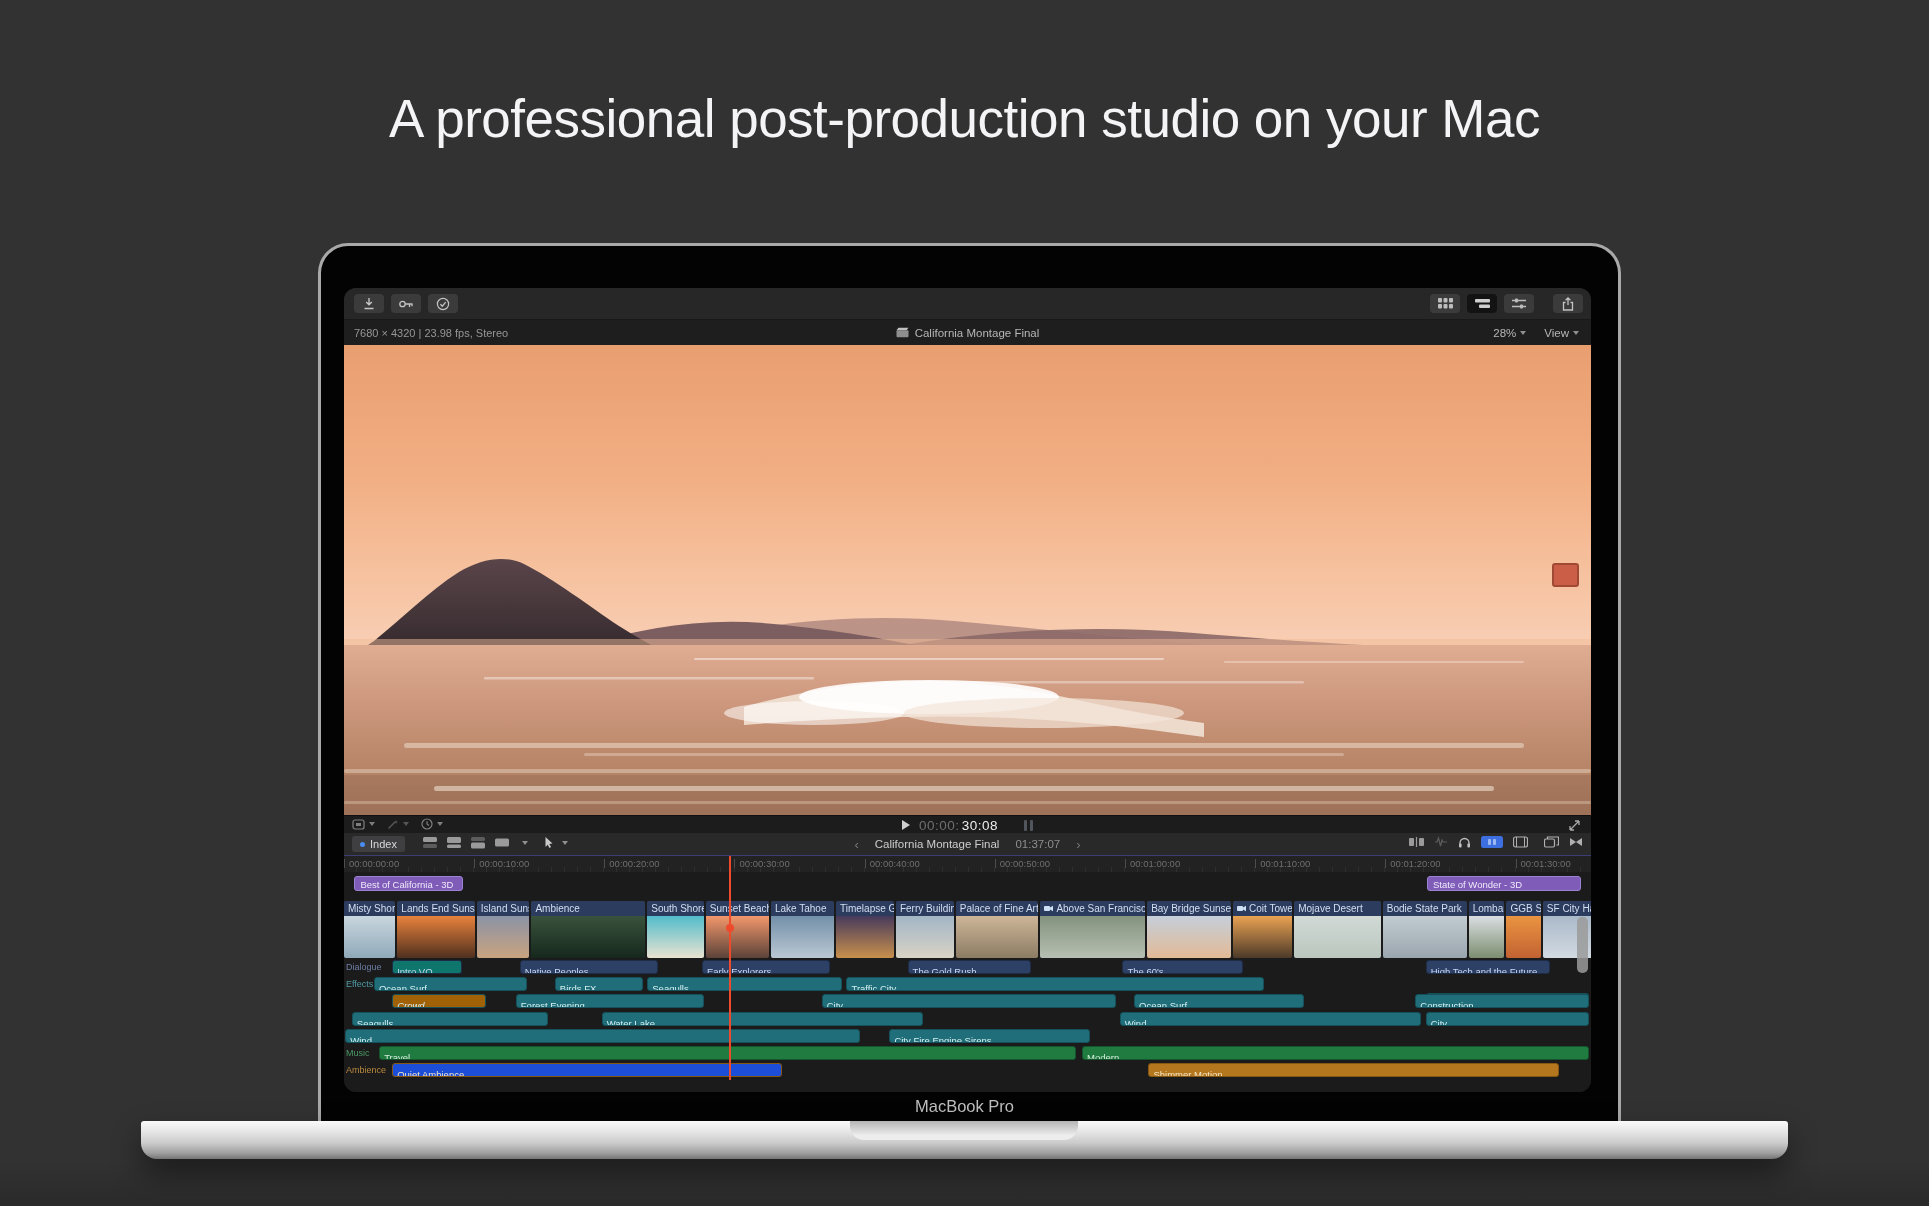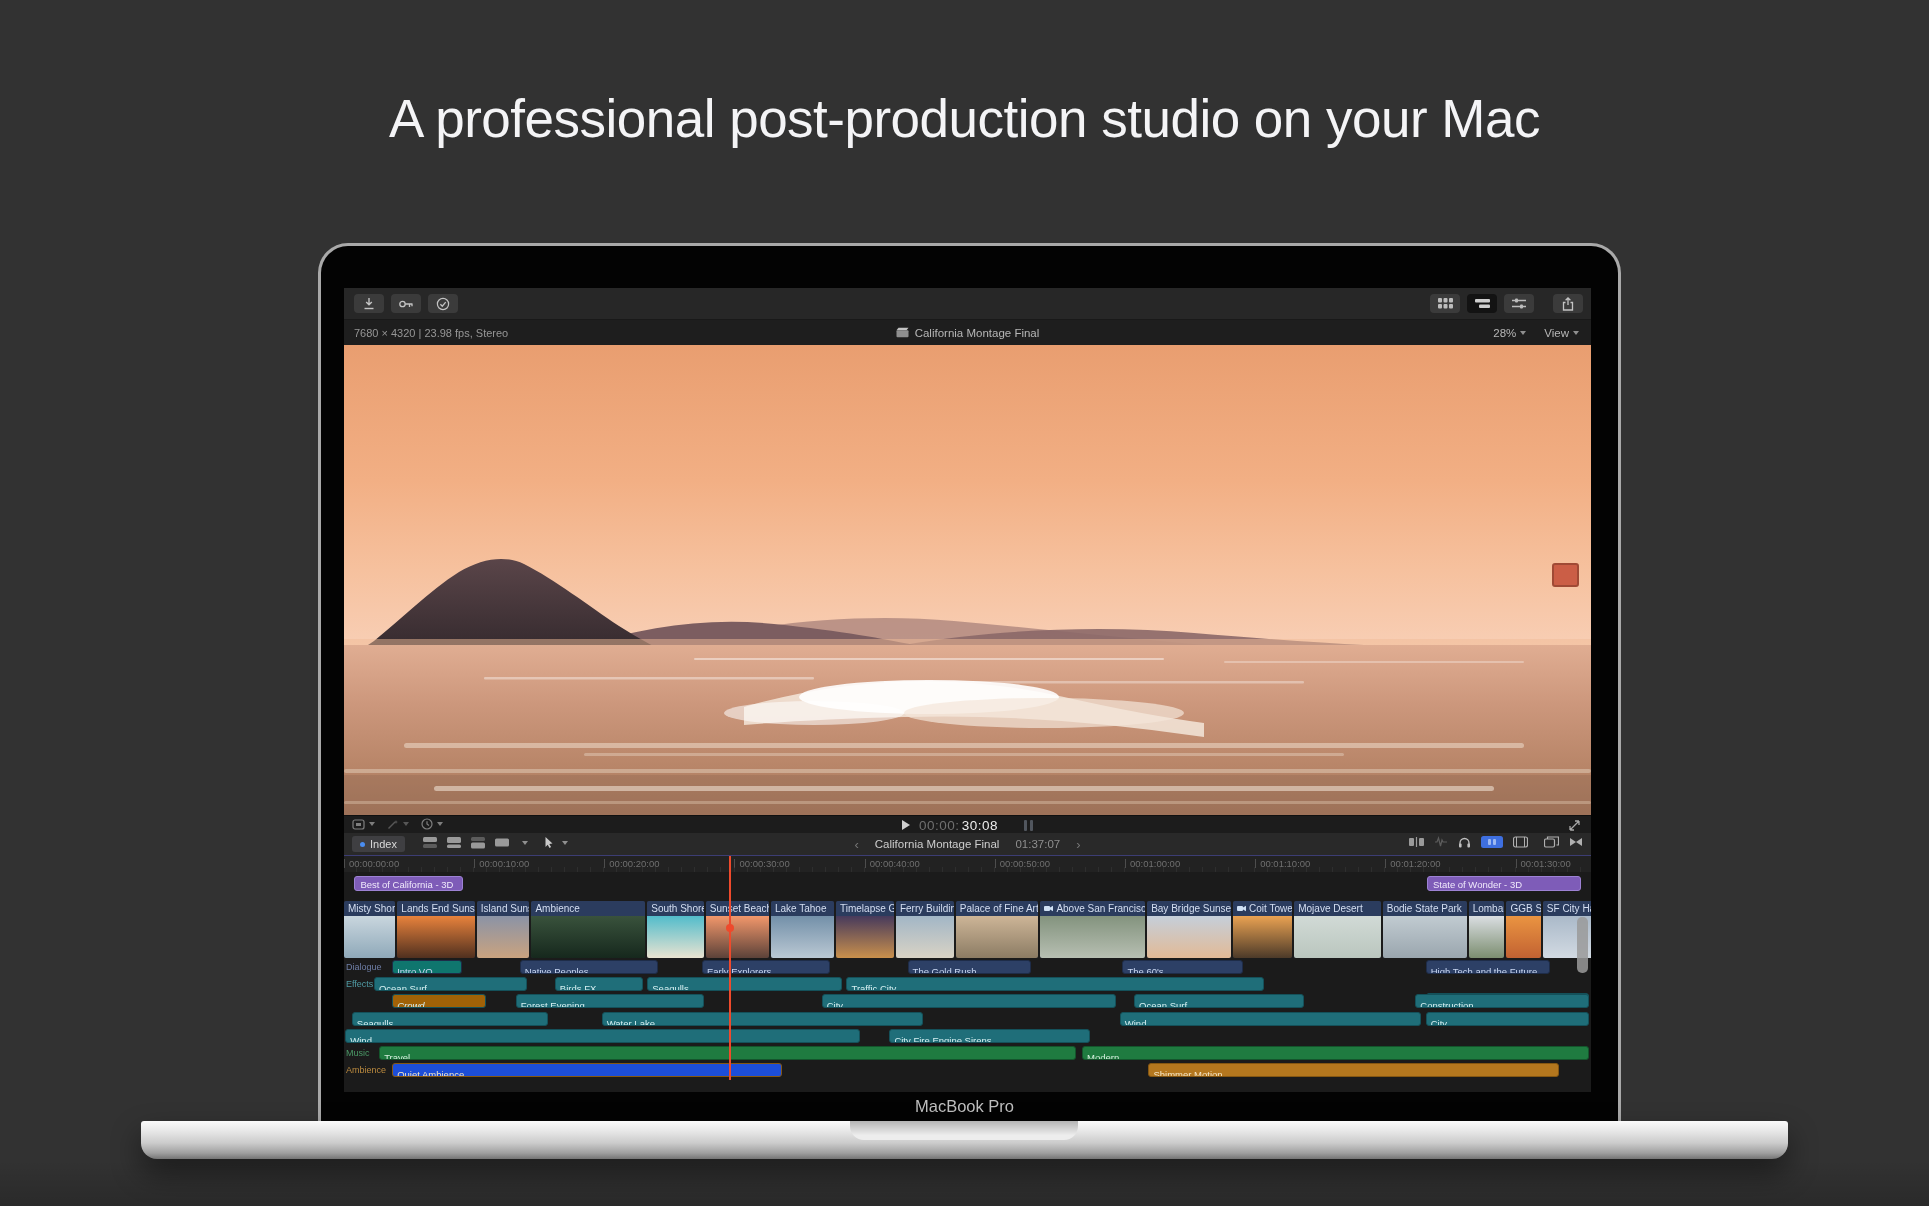--- a/index.html
+++ b/index.html
@@ -16,21 +16,21 @@
   .laptop-screen{position:absolute;left:318px;top:243px;width:1303px;height:878px;background:#030303;
                  border:3px solid #a9a9a9;border-bottom:none;border-radius:30px 30px 0 0;}
   .device-label{position:absolute;left:0;top:1097px;width:100%;text-align:center;color:#bfbfbf;font-size:16.5px;}
   .laptop-base{position:absolute;left:141px;top:1121px;width:1647px;height:38px;
                background:linear-gradient(180deg,#fafafa 0%,#e6e6e6 28%,#cbcbcb 58%,#a0a0a0 84%,#757575 100%);
                border-radius:3px 3px 16px 16px;box-shadow:0 14px 30px rgba(0,0,0,.45);}
   .base-notch{position:absolute;left:850px;top:1121px;width:228px;height:19px;
               background:linear-gradient(180deg,#b4b4b4,#ededed 75%);border-radius:0 0 14px 14px;}
 
   
-  .screen-content{position:absolute;left:344px;top:288px;width:1247px;height:804px;background:#1b1b1b;overflow:hidden;}
+  .screen-content{position:absolute;left:344px;top:288px;width:1247px;height:804px;background:#1b1b1b;overflow:hidden;border-radius:12px;}
 
   .fcp-toolbar{position:absolute;left:0;top:0;width:100%;height:32px;background:#272727;border-bottom:1px solid #191919;}
   .tgroup{position:absolute;top:6px;display:flex;gap:7px;align-items:center;}
   .tgroup.left{left:10px;} .tgroup.right{right:8px;}
   .tbtn{width:30px;height:19px;background:#3b3b3b;border-radius:4px;display:flex;align-items:center;justify-content:center;}
   .tbtn.active{background:#131313;}
   .tbtn.gapped{margin-left:12px;}
 
   .viewer-info{position:absolute;left:0;top:32px;width:100%;height:25px;background:#1e1e1e;
                display:flex;align-items:center;font-size:11px;color:#969696;}

